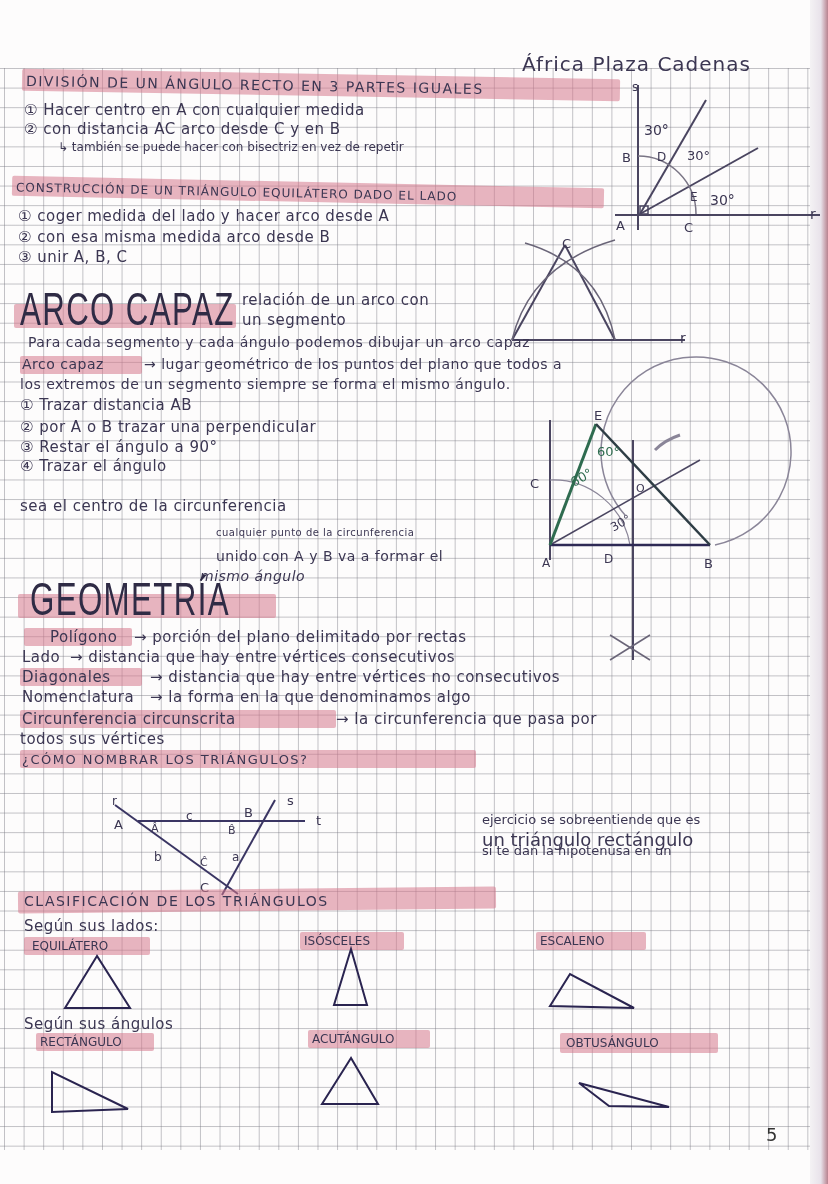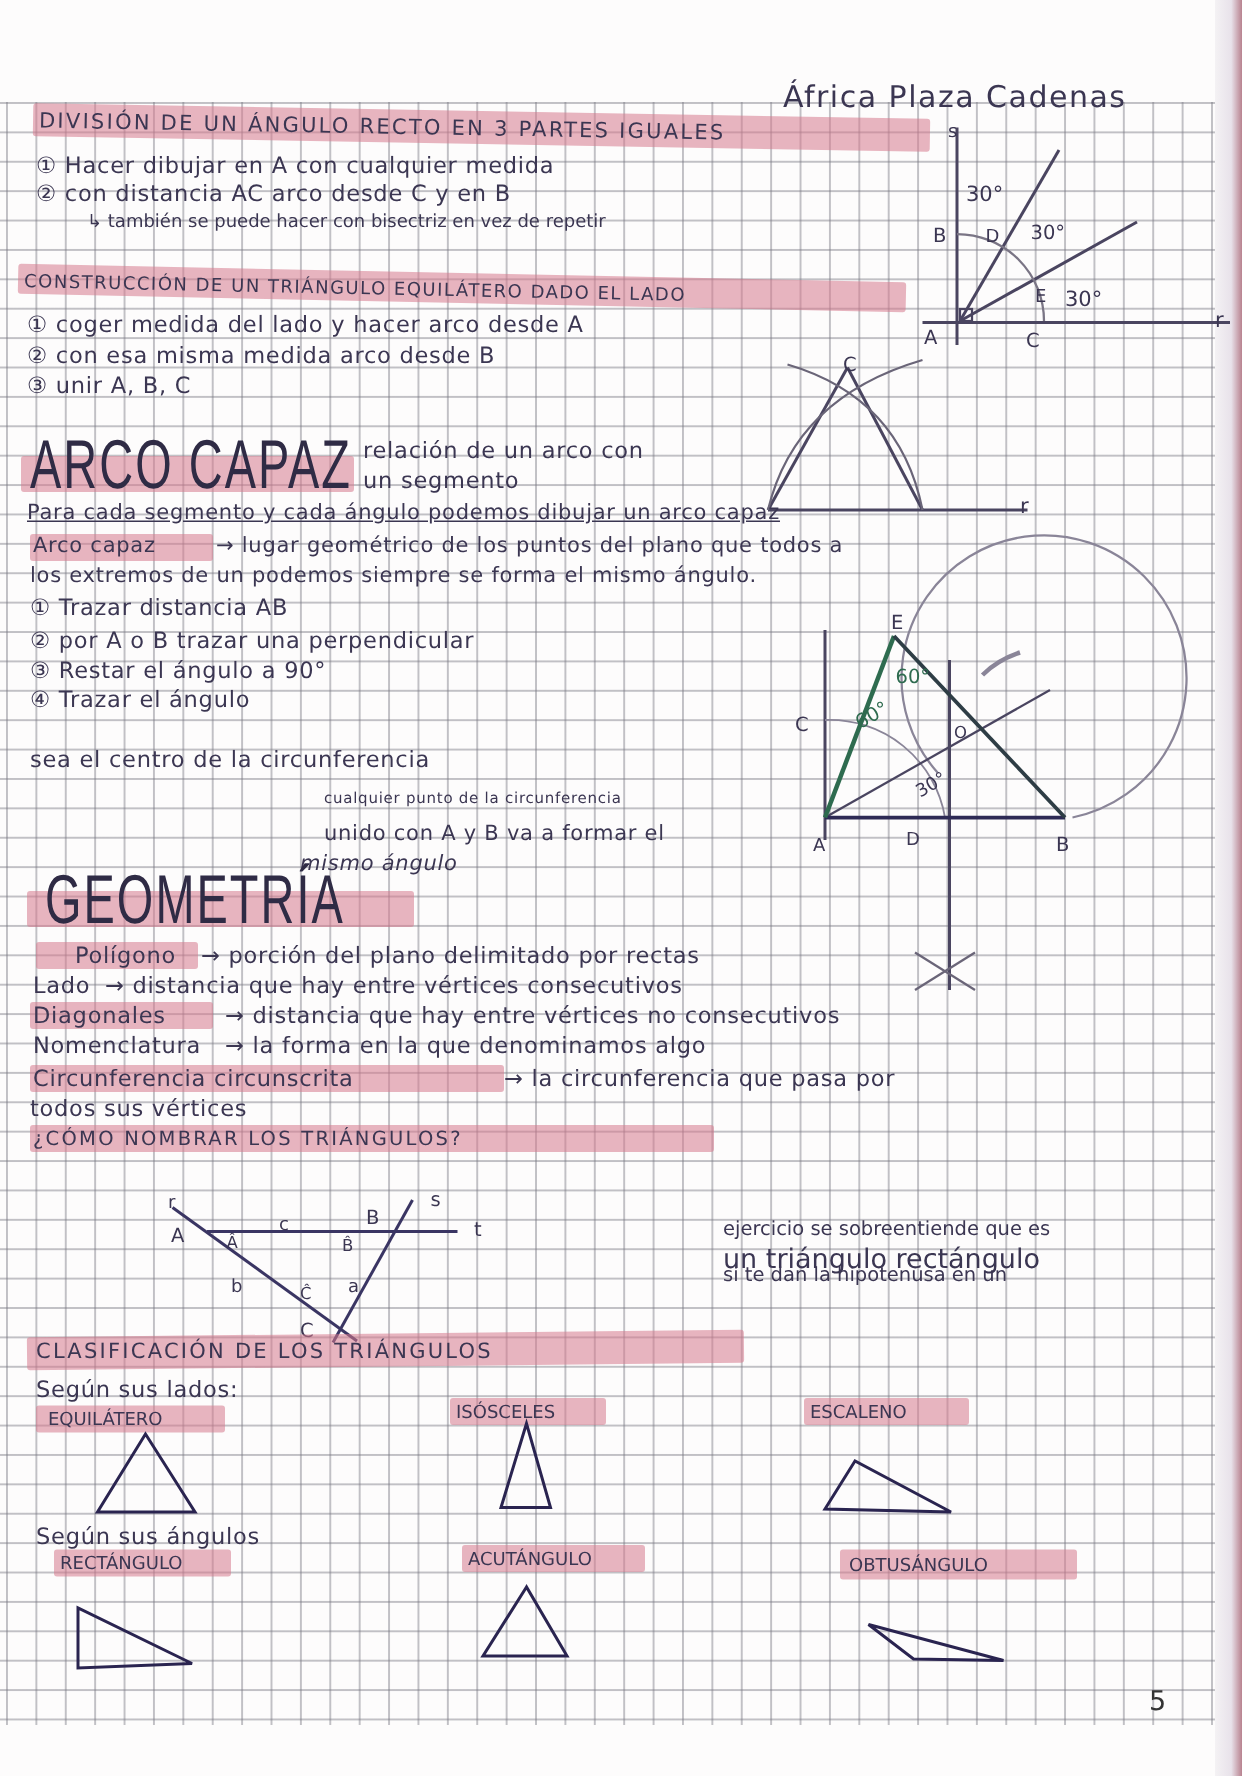--- a/index.html
+++ b/index.html
@@ -50,21 +50,21 @@
 
 <div class="page">
   <div class="grid"></div>
   <div class="bottom-margin"></div>
   <div class="page-edge"></div>
 
   <div class="t" style="left:522px;top:52px;font-size:20px;letter-spacing:1px;">África Plaza Cadenas</div>
 
   <div class="hl" style="left:22px;top:74px;width:598px;height:22px;transform:rotate(1deg);"></div>
   <div class="t caps" style="left:26px;top:77px;transform:rotate(1deg);">DIVISIÓN DE UN ÁNGULO RECTO EN 3 PARTES IGUALES</div>
-  <div class="t hand" style="left:24px;top:101px;">① Hacer dibujar en A con cualquier medida</div>
+  <div class="t hand" style="left:24px;top:101px;">① Hacer centro en A con cualquier medida</div>
   <div class="t hand" style="left:24px;top:120px;">② con distancia AC arco desde C y en B</div>
   <div class="t small" style="left:58px;top:140px;">↳ también se puede hacer con bisectriz en vez de repetir</div>
 
   <svg class="dia" style="left:610px;top:80px;" width="220" height="160">
     <g stroke="#4a4560" stroke-width="2" fill="none">
       <line x1="28" y1="5" x2="28" y2="150"></line>
       <line x1="5" y1="135" x2="210" y2="135"></line>
       <line x1="30" y1="134" x2="96" y2="20"></line>
       <line x1="30" y1="134" x2="148" y2="68"></line>
       <path d="M28,76 A58,58 0 0,1 86,134" stroke="#7a7585" stroke-width="1.5"></path>
@@ -97,25 +97,25 @@
       <path d="M115,105 Q100,30 25,8" stroke="#6a6578" stroke-width="1.5"></path>
     </g>
   </svg>
   <div class="t" style="left:562px;top:236px;font-size:13px;">C</div>
   <div class="t" style="left:680px;top:330px;font-size:14px;">r</div>
 
   <div class="hl" style="left:14px;top:304px;width:222px;height:24px;"></div>
   <div class="t big" style="left:20px;top:282px;">ARCO CAPAZ</div>
   <div class="t hand" style="left:242px;top:291px;">relación de un arco con</div>
   <div class="t hand" style="left:242px;top:311px;">un segmento</div>
-  <div class="t hand" style="left:18px;top:334px;font-size:14px;text-decoration:underline;">Para cada segmento y cada ángulo podemos dibujar un arco capaz</div>
+  <div class="t hand" style="left:28px;top:334px;font-size:14px;">Para cada segmento y cada ángulo podemos dibujar un arco capaz</div>
   <div class="hl" style="left:20px;top:356px;width:122px;height:18px;"></div>
   <div class="t hand" style="left:22px;top:356px;font-size:14px;">Arco capaz</div>
   <div class="t hand" style="left:144px;top:356px;font-size:14px;">→ lugar geométrico de los puntos del plano que todos a</div>
-  <div class="t hand" style="left:20px;top:376px;font-size:14px;">los extremos de un podemos siempre se forma el mismo ángulo.</div>
+  <div class="t hand" style="left:20px;top:376px;font-size:14px;">los extremos de un segmento siempre se forma el mismo ángulo.</div>
   <div class="t hand" style="left:20px;top:396px;">① Trazar distancia AB</div>
   <div class="t hand" style="left:20px;top:418px;">② por A o B trazar una perpendicular</div>
   <div class="t hand" style="left:20px;top:438px;">③ Restar el ángulo a 90°</div>
   <div class="t hand" style="left:20px;top:457px;">④ Trazar el ángulo</div>
   <div class="t hand" style="left:20px;top:497px;">sea el centro de la circunferencia</div>
   <div class="t hand" style="left:216px;top:527px;font-size:10px;">cualquier punto de la circunferencia</div>
   <div class="t hand" style="left:216px;top:548px;font-size:14px;">unido con A y B va a formar el</div>
   <div class="t hand" style="left:200px;top:568px;font-size:14px;font-style:italic;">mismo ángulo</div>
 
   <svg class="dia" style="left:490px;top:410px;" width="260" height="250">

